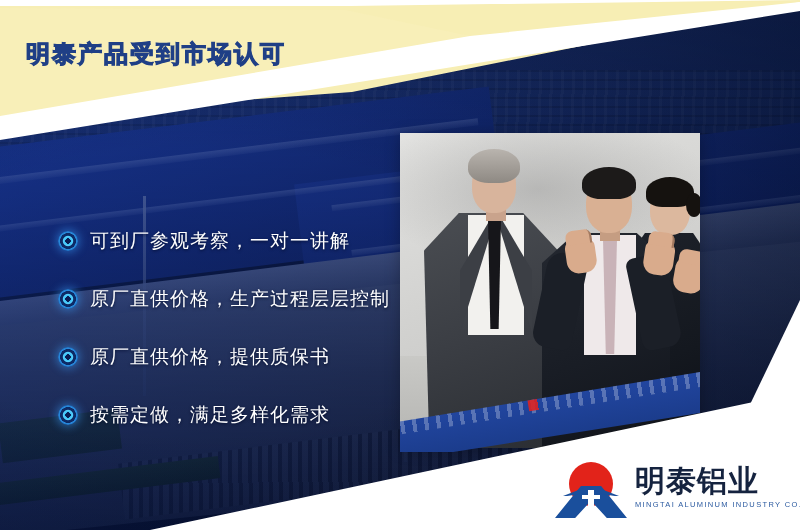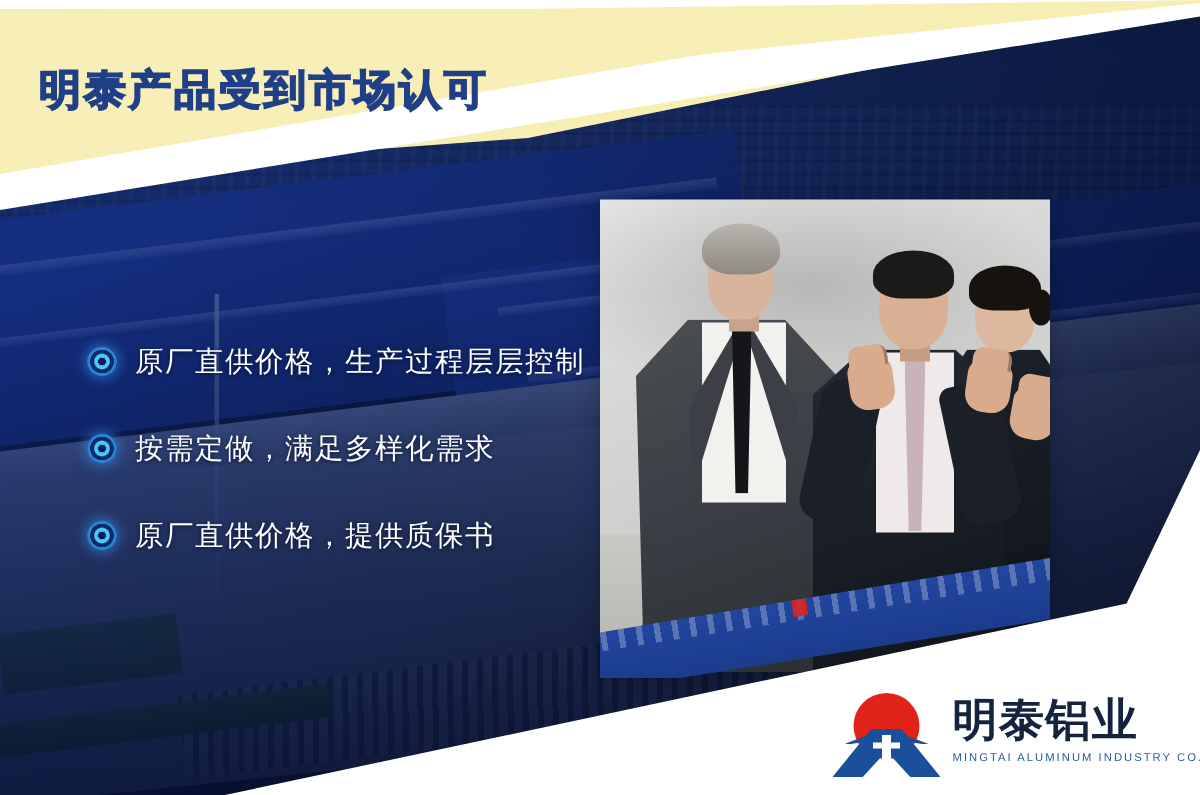--- a/index.html
+++ b/index.html
@@ -90,21 +90,21 @@
   }
   .top-white2{
     position:absolute;left:0;top:0;width:800px;height:150px;
     background:#ffffff;
     clip-path:polygon(0 116px,470px 36px,800px 2px,800px 0,806px 0,806px 10px,0 140px);
   }
 
   .title{
     position:absolute;left:26px;top:22px;
     font-family:"DejaVu Sans","Liberation Sans",sans-serif;
-    font-size:28px;font-weight:bold;
+    font-size:24px;font-weight:bold;
     letter-spacing:2px;
     color:#1f3f86;
     -webkit-text-stroke:1.1px #1f3f86;
     white-space:nowrap;
     z-index:6;
   }
 
   
   .bullets{
     position:absolute;left:58px;top:212px;
@@ -305,29 +305,33 @@
   <div class="top-white"></div>
   <div class="top-yellow"></div>
   <div class="top-yellow2"></div>
   <div class="top-white2"></div>
 
   <h1 class="title">明泰产品受到市场认可</h1>
 
   <div class="bullets">
     <div class="bullet-row">
       <span class="bullet-icon"></span>
+      <span class="bullet-text">可到厂参观考察，一对一讲解</span>
+    </div>
+    <div class="bullet-row">
+      <span class="bullet-icon"></span>
       <span class="bullet-text">原厂直供价格，生产过程层层控制</span>
+    </div>
+    <div class="bullet-row">
+      <span class="bullet-icon"></span>
+      <span class="bullet-text">原厂直供价格，提供质保书</span>
     </div>
     <div class="bullet-row">
       <span class="bullet-icon"></span>
       <span class="bullet-text">按需定做，满足多样化需求</span>
-    </div>
-    <div class="bullet-row">
-      <span class="bullet-icon"></span>
-      <span class="bullet-text">原厂直供价格，提供质保书</span>
     </div>
   </div>
 
   <div class="photo">
     <div class="ph-shadow"></div>
     <div class="ph-floor"></div>
 
     <div>
       <div class="pA-body"></div>
       <div class="pA-shirt"></div>

